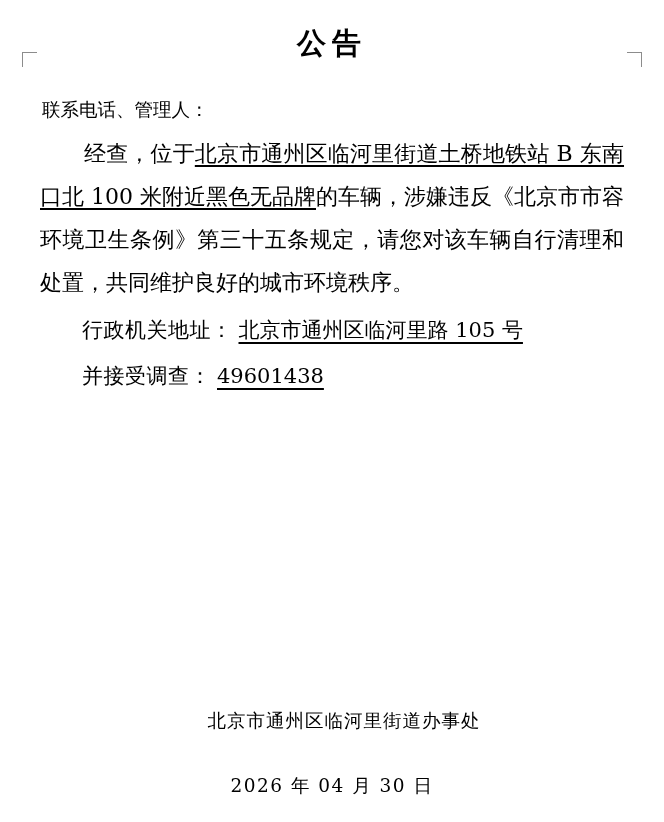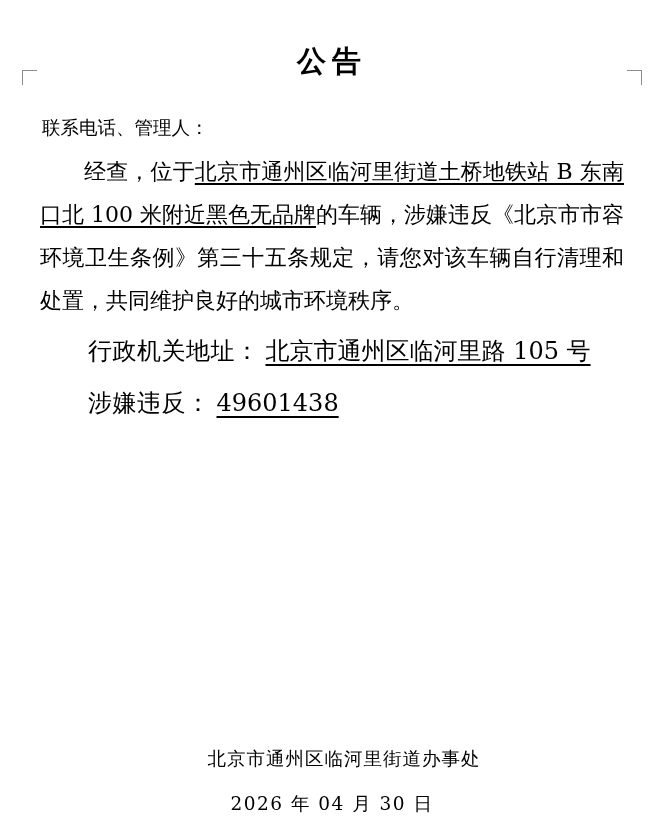--- a/index.html
+++ b/index.html
@@ -32,21 +32,21 @@
     border-width: 0;
   }
   .corner.tl { top: 28px; left: 22px; border-left-width: 1px; border-top-width: 1px; }
   .corner.tr { top: 28px; right: 22px; border-right-width: 1px; border-top-width: 1px; }
 
   .doc-title {
     text-align: center;
     font-size: 29px;
     font-weight: bold;
     letter-spacing: 6px;
-    margin-top: 42px;
+    margin-top: 24px;
     margin-bottom: 28px;
     font-family: "DejaVu Serif", "Liberation Serif", serif;
   }
   .salutation {
     font-size: 18.5px;
     line-height: 1.9;
     margin: 0 0 6px 0;
     padding-left: 2px;
   }
   p.body-par {
@@ -55,21 +55,21 @@
     text-align: justify;
     text-justify: inter-ideograph;
     margin: 0 0 2px 0;
     text-indent: 2em;
   }
   .u {
     text-decoration: underline;
     text-underline-offset: 4px;
   }
   .field-line {
-    font-size: 24px;
+    font-size: 21px;
     line-height: 2.0;
     margin: 4px 0 0 0;
     text-indent: 2em;
   }
   .field-label {
     letter-spacing: 0.5px;
   }
   .field-value {
     text-decoration: underline;
     text-underline-offset: 5px;
@@ -78,21 +78,21 @@
   .signature-block {
     position: absolute;
     left: 0;
     right: 0;
     bottom: 48px;
     text-align: center;
   }
   .sig-org {
     font-size: 18.5px;
     letter-spacing: 1px;
-    margin-bottom: 20px;
+    margin-bottom: 40px;
     padding-left: 24px;
   }
   .sig-date {
     font-size: 18.5px;
     letter-spacing: 1.5px;
   }
 </style>
 </head>
 <body>
 
@@ -103,20 +103,20 @@
 
   <div class="doc-title">公告</div>
 
   <div class="salutation">联系电话、管理人：</div>
 
   <p class="body-par"><span>经查，位于</span><span class="u">北京市通州区临河里街道土桥地铁站 B 东南口北 100 米附近黑色无品牌</span><span>的车辆，涉嫌违反《北京市市容环境卫生条例》第三十五条规定，请您对该车辆自行清理和处置，共同维护良好的城市环境秩序。</span></p>
 
 
   <div class="field-line"><span class="field-label">行政机关地址：</span><span class="field-value">北京市通州区临河里路 105 号</span></div>
 
-  <div class="field-line"><span class="field-label">涉嫌违反：</span><span class="field-value">49601438</span></div>
+  <div class="field-line"><span class="field-label">并接受调查：</span><span class="field-value">49601438</span></div>
 
   <div class="signature-block">
     <div class="sig-org">北京市通州区临河里街道办事处</div>
     <div class="sig-date">2026 年 04 月 30 日</div>
   </div>
 
 </div>
 
 </body></html>

